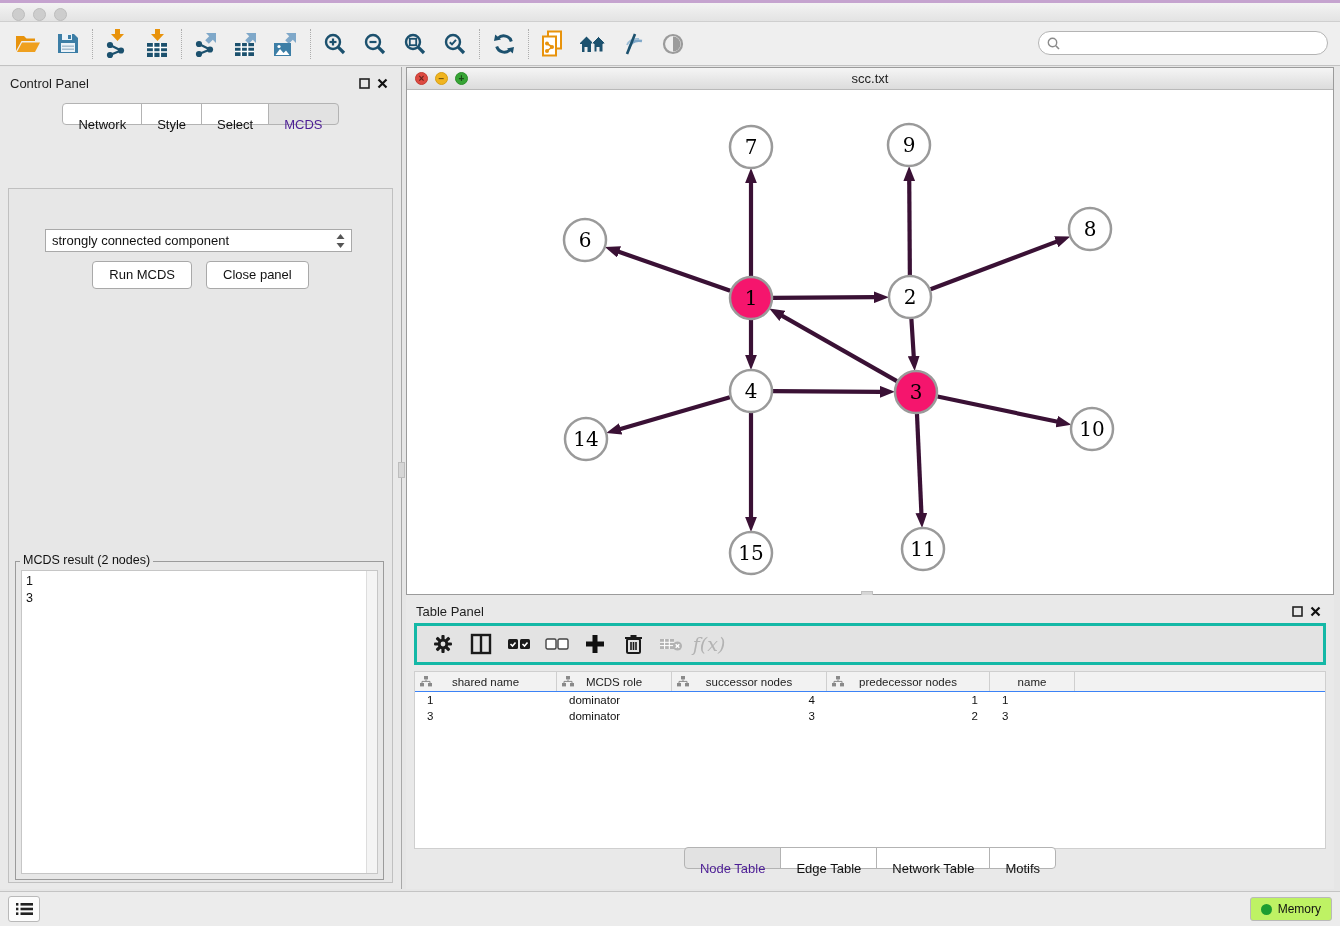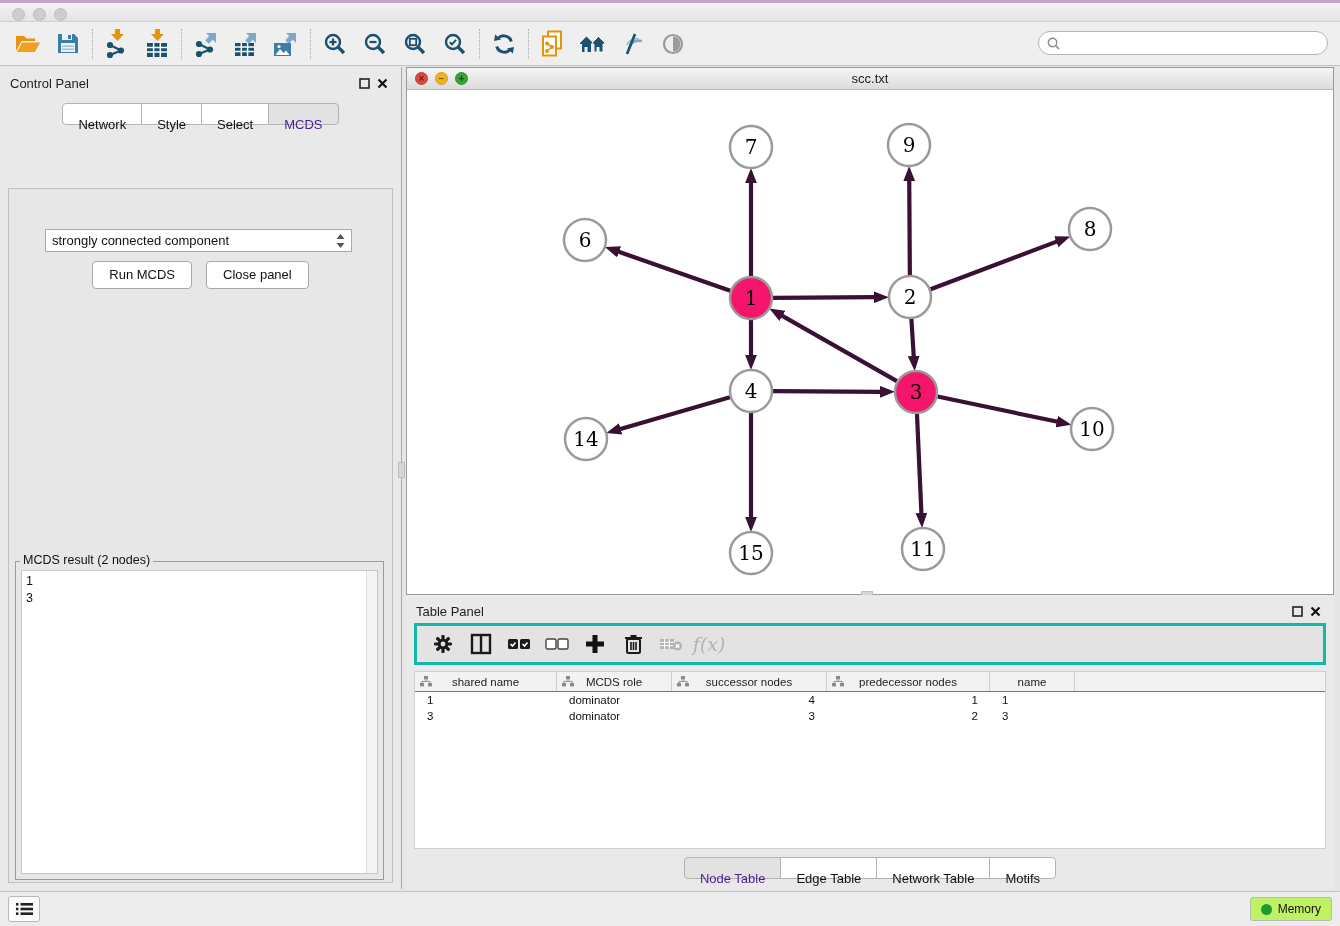--- a/index.html
+++ b/index.html
@@ -75,21 +75,21 @@
   .fx { font-family:"DejaVu Serif", serif; font-style:italic; font-size:19px; color:#b3b3b3; }
 
   .dtable { position:absolute; left:8px; right:8px; top:76px; bottom:40px; background:#fff; border:1px solid #cfcfcf; overflow:hidden; }
   .thead { display:flex; height:20px; background:#f2f2f2; border-bottom:1px solid #3b82f6; }
   .th { display:flex; align-items:center; justify-content:center; gap:5px; font-size:11.5px; color:#222;
     border-right:1px solid #cfcfcf; position:relative; }
   .th .hico { position:absolute; left:5px; top:4px; }
   .trow { display:flex; height:16px; align-items:center; }
   .td { font-size:11.5px; color:#111; padding:0 12px; overflow:hidden; white-space:nowrap; }
 
-  .tp-tabs { position:absolute; left:0; right:0; bottom:10px; display:flex; justify-content:center; }
+  .tp-tabs { position:absolute; left:0; right:0; bottom:20px; display:flex; justify-content:center; }
 
   
   .statusbar { position:absolute; left:0; right:0; top:891px; height:35px; background:#ececec; border-top:1px solid #c4c4c4; }
   .sb-left { position:absolute; left:8px; top:4px; width:32px; height:26px; background:#fcfcfc; border:1px solid #b9b9b9;
     border-radius:3px; display:flex; align-items:center; justify-content:center; cursor:pointer; }
   .sb-mem { position:absolute; right:8px; top:5px; height:24px; background:#bef264; border:1px solid #b9b9b9; border-radius:3px;
     display:flex; align-items:center; gap:6px; padding:0 10px; font-size:12px; color:#111; cursor:pointer; }
   .mem-dot { width:11px; height:11px; border-radius:50%; background:#1d9d31; }
 </style>
 </head>

